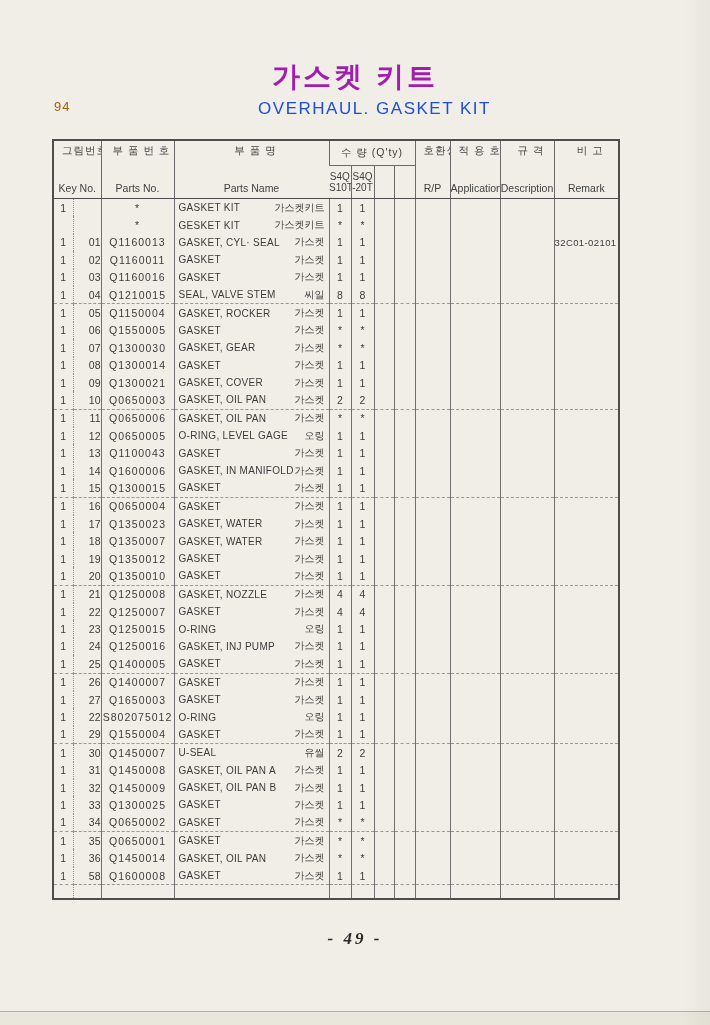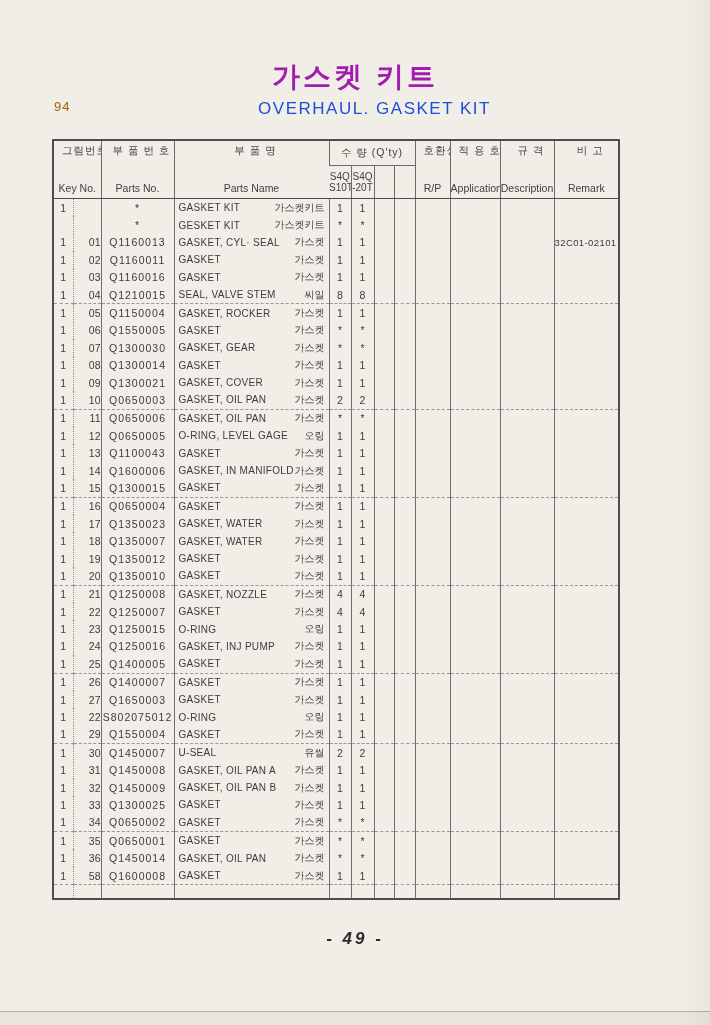--- a/index.html
+++ b/index.html
@@ -39,21 +39,21 @@
   tbody.group + tbody.group tr:first-child td,
   tbody.filler tr td{border-top:1px dashed #979797;}
   td.key,td.subkey,td.pno,td.q{text-align:center;}
   td.pno{letter-spacing:1px;font-size:10.5px;}
   td.pname .pn-wrap{display:flex;justify-content:space-between;align-items:center;padding:0 4px;}
   td.pname .pn-en{font-size:10px;letter-spacing:0.3px;}
   td.pname .pn-kr{font-size:10px;}
   td.remark{text-align:left;font-size:9.5px;letter-spacing:0.4px;}
   tbody.filler td{height:13px;}
   .footer{position:absolute;left:0;right:0;top:929px;text-align:center;
-    font-family:Liberation Sans, sans-serif;font-style:italic;font-weight:700;
+    font-family:Liberation Serif, serif;font-style:italic;font-weight:700;
     font-size:17px;letter-spacing:3px;color:#2b2b2b;}
   
   .scan-bottom-line{position:absolute;left:0;right:0;top:1011px;height:1px;background:#b3b0a5;}
   .scan-bottom-area{position:absolute;left:0;right:0;top:1012px;bottom:0;background:#e9e6db;}
   .scan-right-shade{position:absolute;top:0;right:0;width:28px;height:100%;
     background:linear-gradient(to right, rgba(120,115,95,0) 0%, rgba(120,115,95,0.07) 100%);}
 </style>
 </head>
 <body>
 

